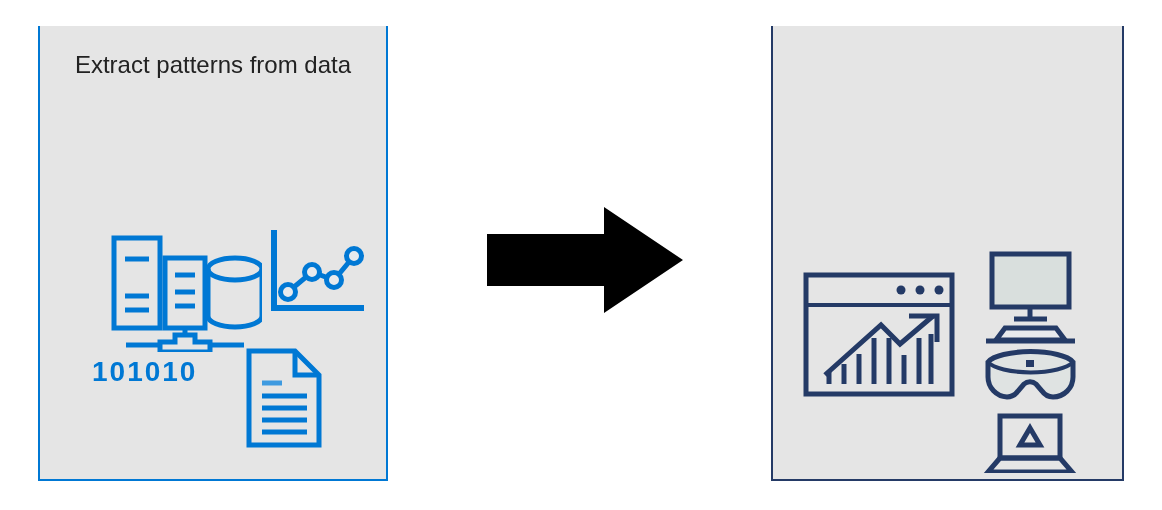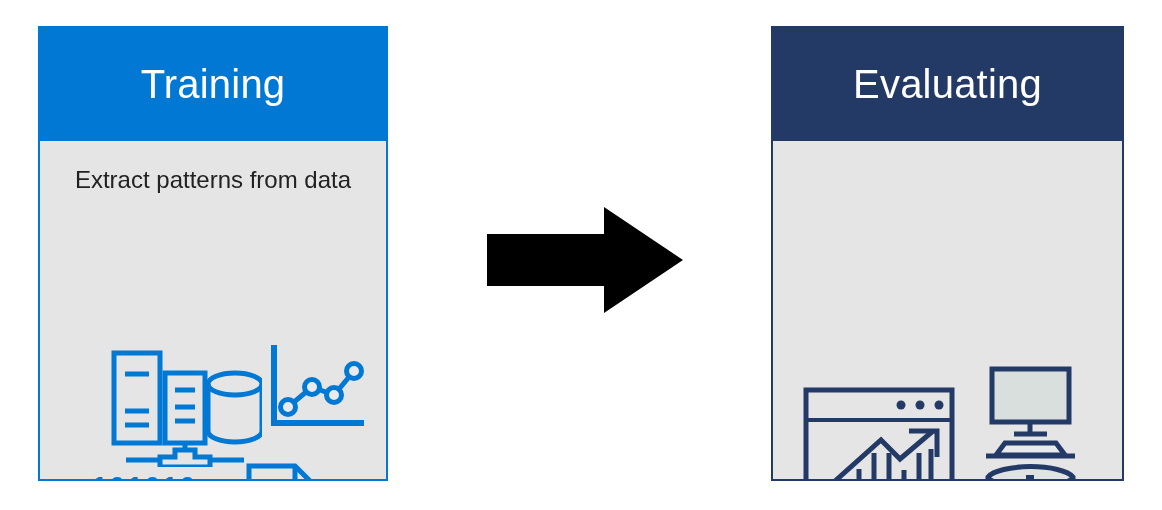--- a/index.html
+++ b/index.html
@@ -115,23 +115,20 @@
     position: absolute;
     left: 487px;
     top: 205px;
   }
 </style>
 </head>
 <body>
 
 <div class="card" id="training-card">
 
-  <div class="card-header">
-    <span class="card-header-title">Training</span>
-  </div>
 
   <div class="card-body">
 
     <div class="card-subtitle">Extract patterns from data</div>
 
     <div class="icon-area" id="training-servers-icon">
       <svg width="170" height="118" viewBox="0 0 170 118" fill="none">
 
         <rect x="22" y="4" width="46" height="90" stroke="#0078d4" stroke-width="5" fill="none"></rect>
         <line x1="33" y1="25" x2="57" y2="25" stroke="#0078d4" stroke-width="5"></line>
@@ -187,23 +184,20 @@
 </div>
 
 <div id="flow-arrow">
   <svg width="196" height="110" viewBox="0 0 196 110" fill="none">
     <path d="M0 29 H117 V2 L196 55 L117 108 V81 H0 Z" fill="#000000"></path>
   </svg>
 </div>
 
 <div class="card" id="evaluating-card">
 
-  <div class="card-header">
-    <span class="card-header-title">Evaluating</span>
-  </div>
 
   <div class="card-body">
 
 
     <div class="icon-area" id="evaluating-browser-icon">
       <svg width="152" height="125" viewBox="0 0 152 125" fill="none">
         <rect x="3" y="3" width="146" height="119" stroke="#243a66" stroke-width="5" fill="none"></rect>
         <line x1="3" y1="33" x2="149" y2="33" stroke="#243a66" stroke-width="4"></line>
         <circle cx="98" cy="18" r="4.5" fill="#243a66"></circle>
         <circle cx="117" cy="18" r="4.5" fill="#243a66"></circle>

